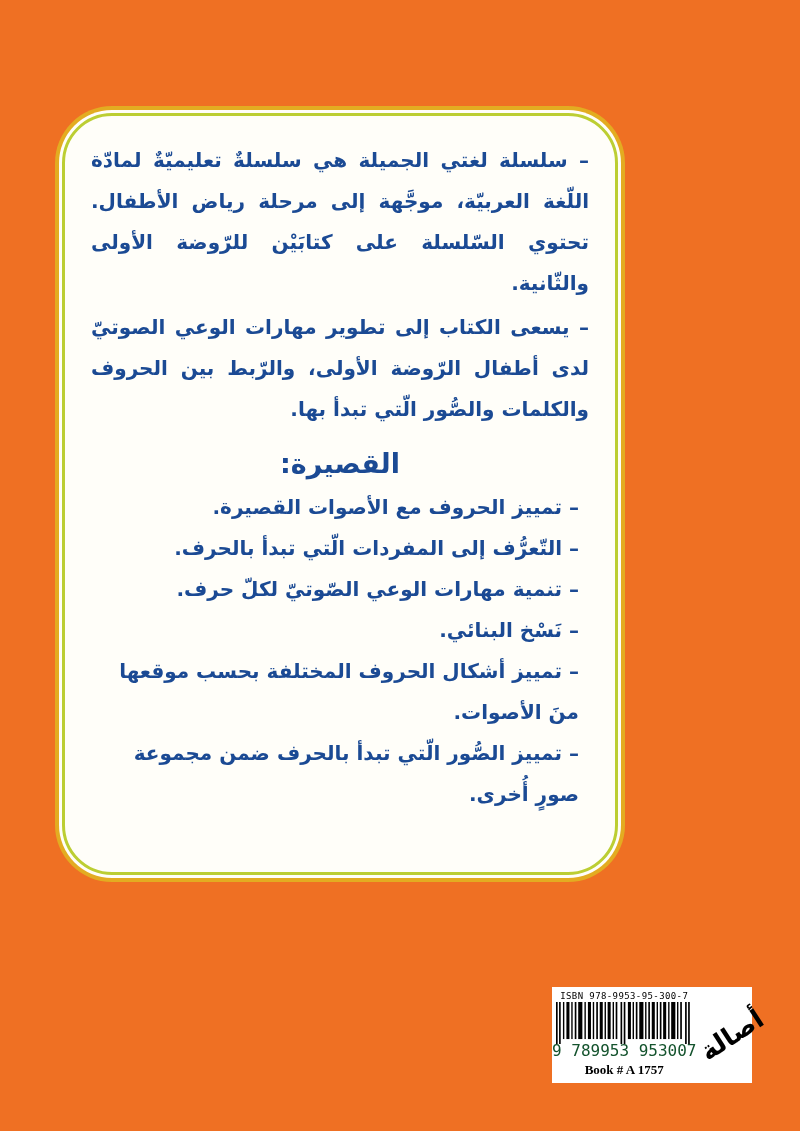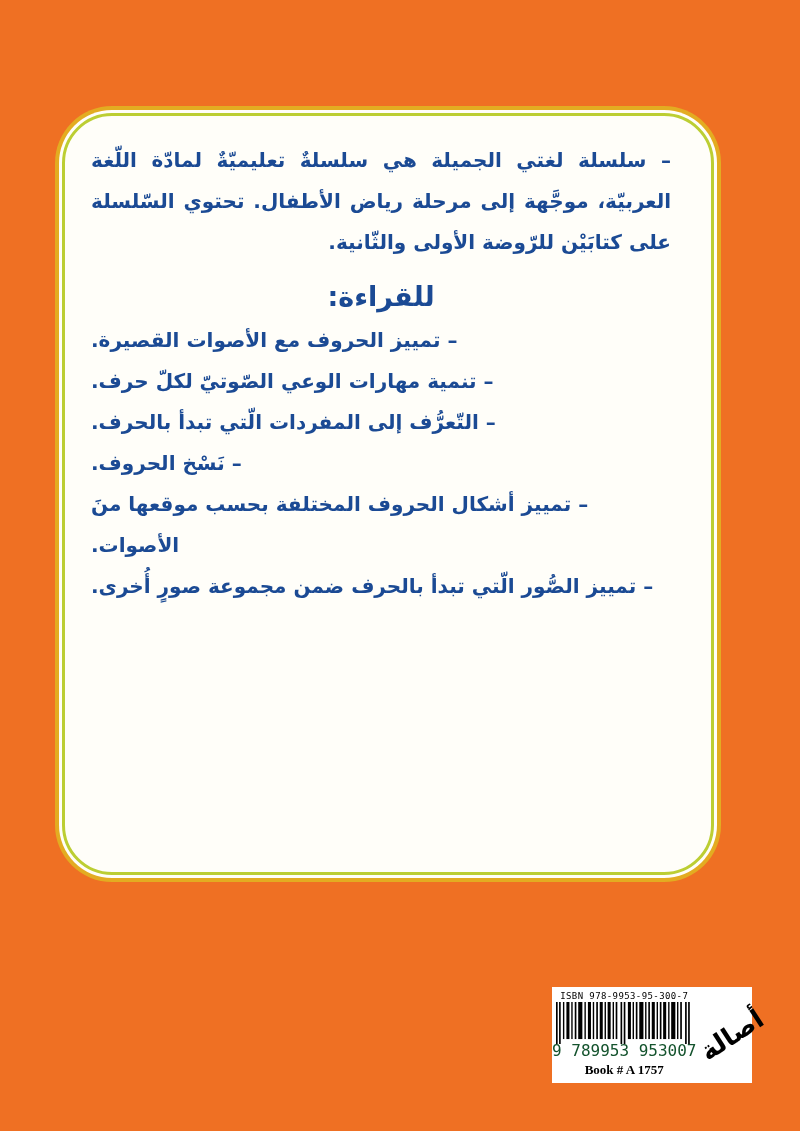--- a/index.html
+++ b/index.html
@@ -10,28 +10,28 @@
     background: #EF7023;
     overflow: hidden;
     font-family: "DejaVu Sans", sans-serif;
   }
 
   
   .panel {
     position: absolute;
     left: 62px;
     top: 113px;
-    width: 652px;
+    width: 556px;
     height: 762px;
     box-sizing: border-box;
     background: #FFFEF9;
     border: 3px solid #BCCE33;
     border-radius: 50px;
     box-shadow: 0 0 0 3px #FFFEF9, 0 0 0 7px #E3AC21;
-    padding: 24px 40px 0 26px;
+    padding: 24px 26px 0 26px;
     direction: rtl;
     overflow: hidden;
   }
 
   .para {
     margin: 0 0 3px 0;
     color: #1B4A94;
     font-weight: bold;
     font-size: 20px;
     line-height: 41px;
@@ -46,21 +46,21 @@
     text-align: center;
   }
 
   .skills-list { margin: 0; padding: 0 10px 0 0; list-style: none; }
 
   .skill-item {
     color: #1B4A94;
     font-weight: bold;
     font-size: 20px;
     line-height: 41px;
-    text-align: left;
+    text-align: right;
   }
 
   
   .isbn-box {
     position: absolute;
     left: 552px;
     top: 987px;
     width: 200px;
     height: 96px;
     background: #FFFFFF;
@@ -113,29 +113,30 @@
     color: #000;
     letter-spacing: -1px;
   }
 </style>
 </head>
 <body>
 
 <div class="panel">
   <div>
       <p class="para">– سلسلة لغتي الجميلة هي سلسلةٌ تعليميّةٌ لمادّة اللّغة العربيّة، موجَّهة إلى مرحلة رياض الأطفال. تحتوي السّلسلة على كتابَيْن للرّوضة الأولى والثّانية.</p>
+      <p class="para">– يسعى الكتاب إلى تطوير مهارات الوعي الصوتيّ لدى أطفال الرّوضة الأولى، والرّبط بين الحروف والكلمات والصُّور الّتي تبدأ بها.</p>
     </div>
 
-  <div class="skills-heading">للقراءة:</div>
+  <div class="skills-heading">القصيرة:</div>
 
   <ul class="skills-list">
       <li class="skill-item">– تمييز الحروف مع الأصوات القصيرة.</li>
+      <li class="skill-item">– التّعرُّف إلى المفردات الّتي تبدأ بالحرف.</li>
       <li class="skill-item">– تنمية مهارات الوعي الصّوتيّ لكلّ حرف.</li>
-      <li class="skill-item">– التّعرُّف إلى المفردات الّتي تبدأ بالحرف.</li>
-      <li class="skill-item">– نَسْخ الحروف.</li>
+      <li class="skill-item">– نَسْخ البنائي.</li>
       <li class="skill-item">– تمييز أشكال الحروف المختلفة بحسب موقعها منَ الأصوات.</li>
       <li class="skill-item">– تمييز الصُّور الّتي تبدأ بالحرف ضمن مجموعة صورٍ أُخرى.</li>
     </ul>
 </div>
 
 <div class="isbn-box">
   <div class="barcode-col">
     <div class="isbn-text">ISBN 978-9953-95-300-7</div>
     <svg class="bars-svg" viewBox="0 0 98 34" preserveAspectRatio="none" xmlns="http://www.w3.org/2000/svg">
       <rect x="0" y="0" width="1.2" height="34" fill="#000"></rect>

